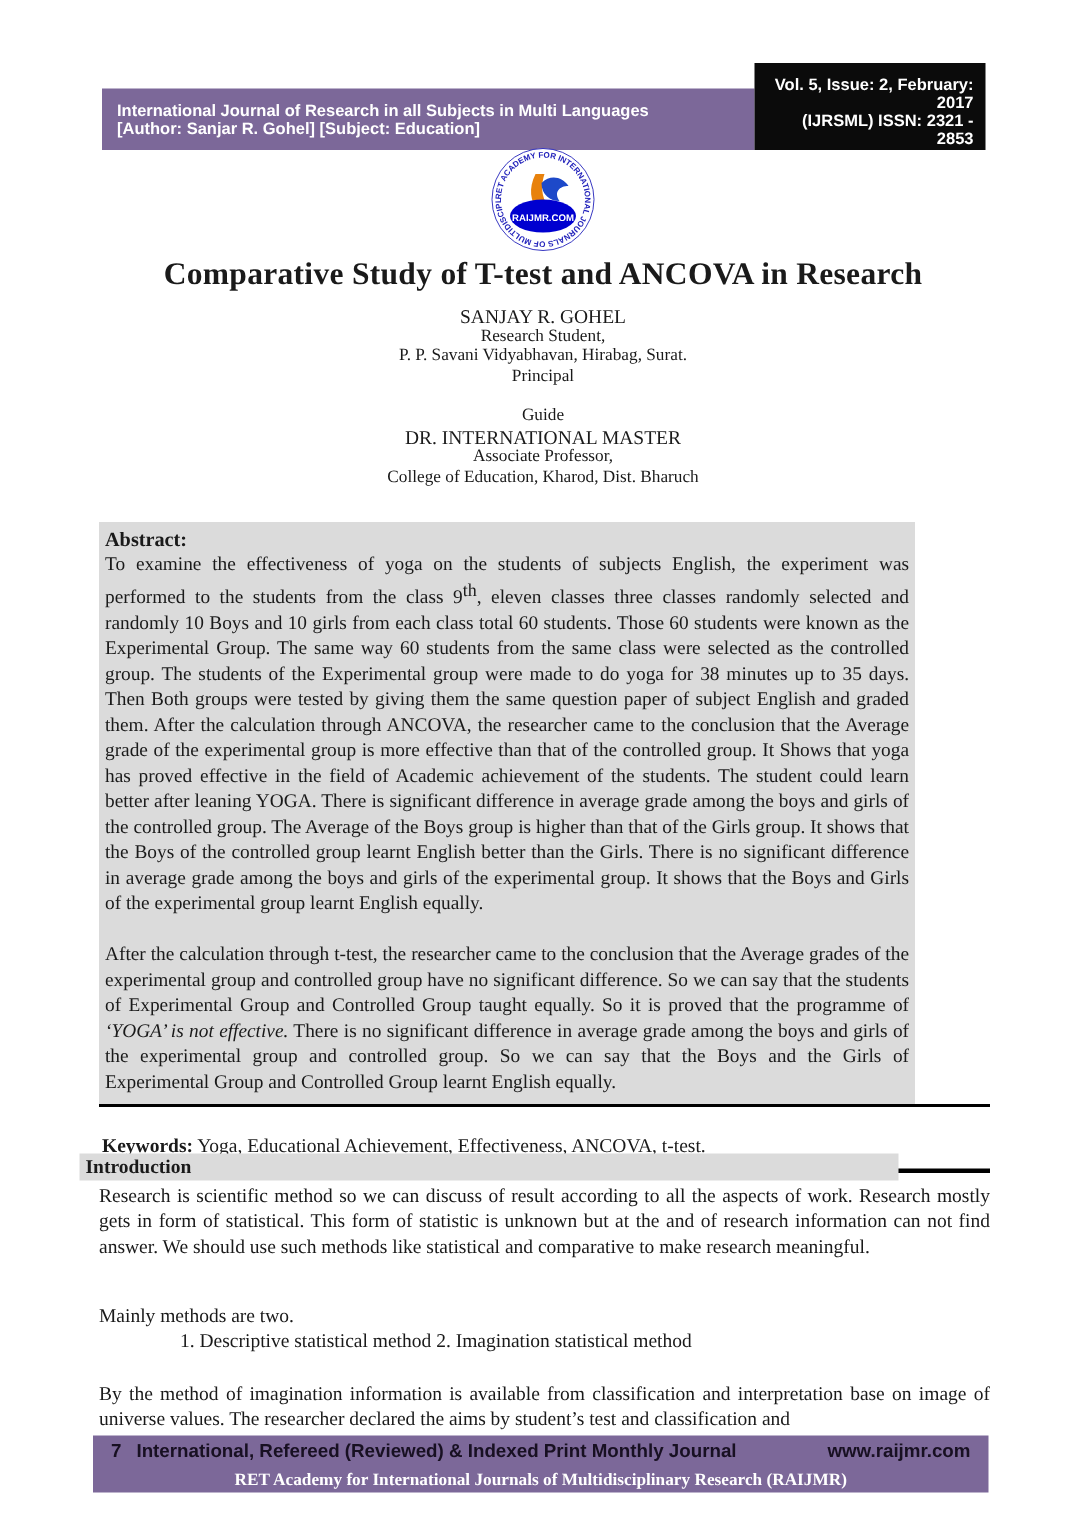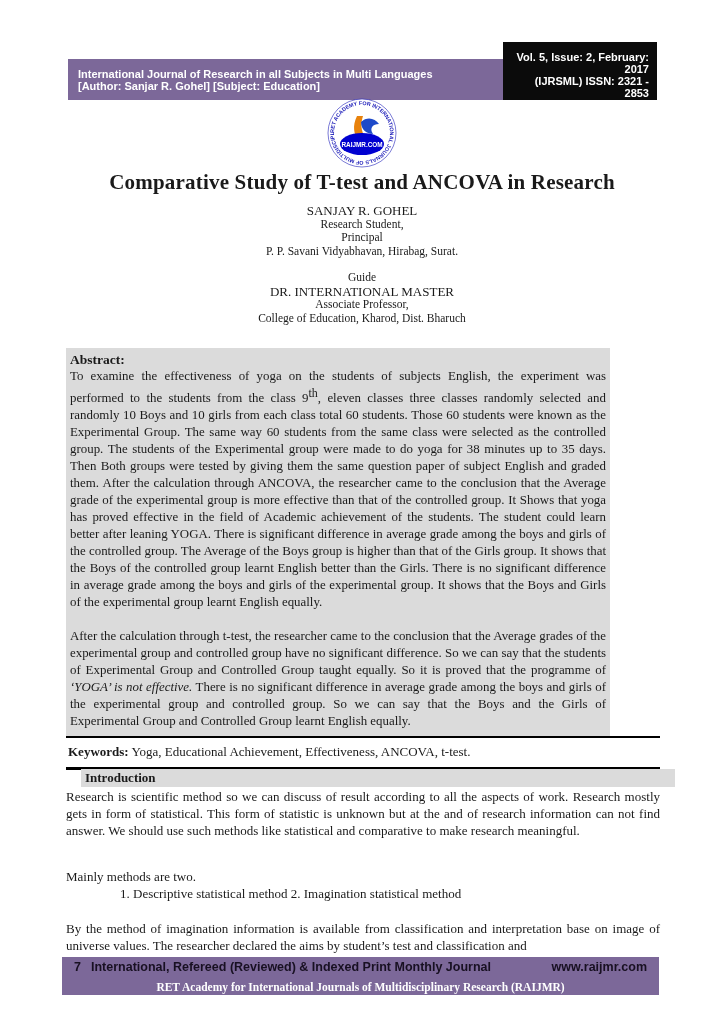--- a/index.html
+++ b/index.html
@@ -43,26 +43,26 @@
   }
   .abstract h3 { margin:0; font-size:13.5px; }
   .abstract p { margin:0; }
   .abstract .gap { height:17px; }
   .italic { font-style:italic; }
   sup { font-size:12px; }
   
   .keywords {
     position:absolute; left:66px; top:736px; width:594px; box-sizing:border-box;
     border-top:2px solid #000; border-bottom:3px solid #000;
-    padding:6px 2px 7px 2px; font-size:13px;
+    padding:18px 2px 7px 2px; font-size:13px;
   }
   .keywords b { font-size:13px; }
   
   .intro-heading {
-    position:absolute; left:81px; top:769px; width:594px; box-sizing:border-box;
+    position:absolute; left:53px; top:769px; width:546px; box-sizing:border-box;
     background:#dbdbdb; font-weight:bold; font-size:13px; padding:1px 4px;
   }
   .intro-p1 {
     position:absolute; left:66px; top:788px; width:594px; box-sizing:border-box;
     font-size:13px; line-height:17px; text-align:justify;
   }
   .methods-intro { position:absolute; left:66px; top:869px; width:594px; font-size:13px; }
   .methods-list { position:absolute; left:84px; top:886px; width:576px; font-size:13px;margin-left:36px; }
   .intro-p2 {
     position:absolute; left:66px; top:920px; width:594px; box-sizing:border-box;
@@ -116,22 +116,22 @@
       <ellipse cx="35" cy="46" rx="22" ry="11" fill="#0000d0"></ellipse>
       <text x="35" y="49" text-anchor="middle" font-size="6.4" fill="#ffffff" font-family="Liberation Sans, sans-serif" font-weight="bold">RAIJMR.COM</text>
     </svg>
   </div>
 
   <div class="title">Comparative Study of T-test and ANCOVA in Research</div>
 
   <div class="authors">
     <div class="author-name">SANJAY R. GOHEL</div>
     <div class="author-line">Research Student,</div>
+    <div class="author-line">P. P. Savani Vidyabhavan, Hirabag, Surat.</div>
     <div class="author-line">Principal</div>
-    <div class="author-line">P. P. Savani Vidyabhavan, Hirabag, Surat.</div>
     <div class="guide-block">
       <div class="author-line">Guide</div>
       <div class="guide-name">DR. INTERNATIONAL MASTER</div>
       <div class="author-line">Associate  Professor,</div>
       <div class="author-line">College of Education, Kharod, Dist. Bharuch</div>
     </div>
   </div>
 
   <div class="abstract">
     <h3>Abstract:</h3>

